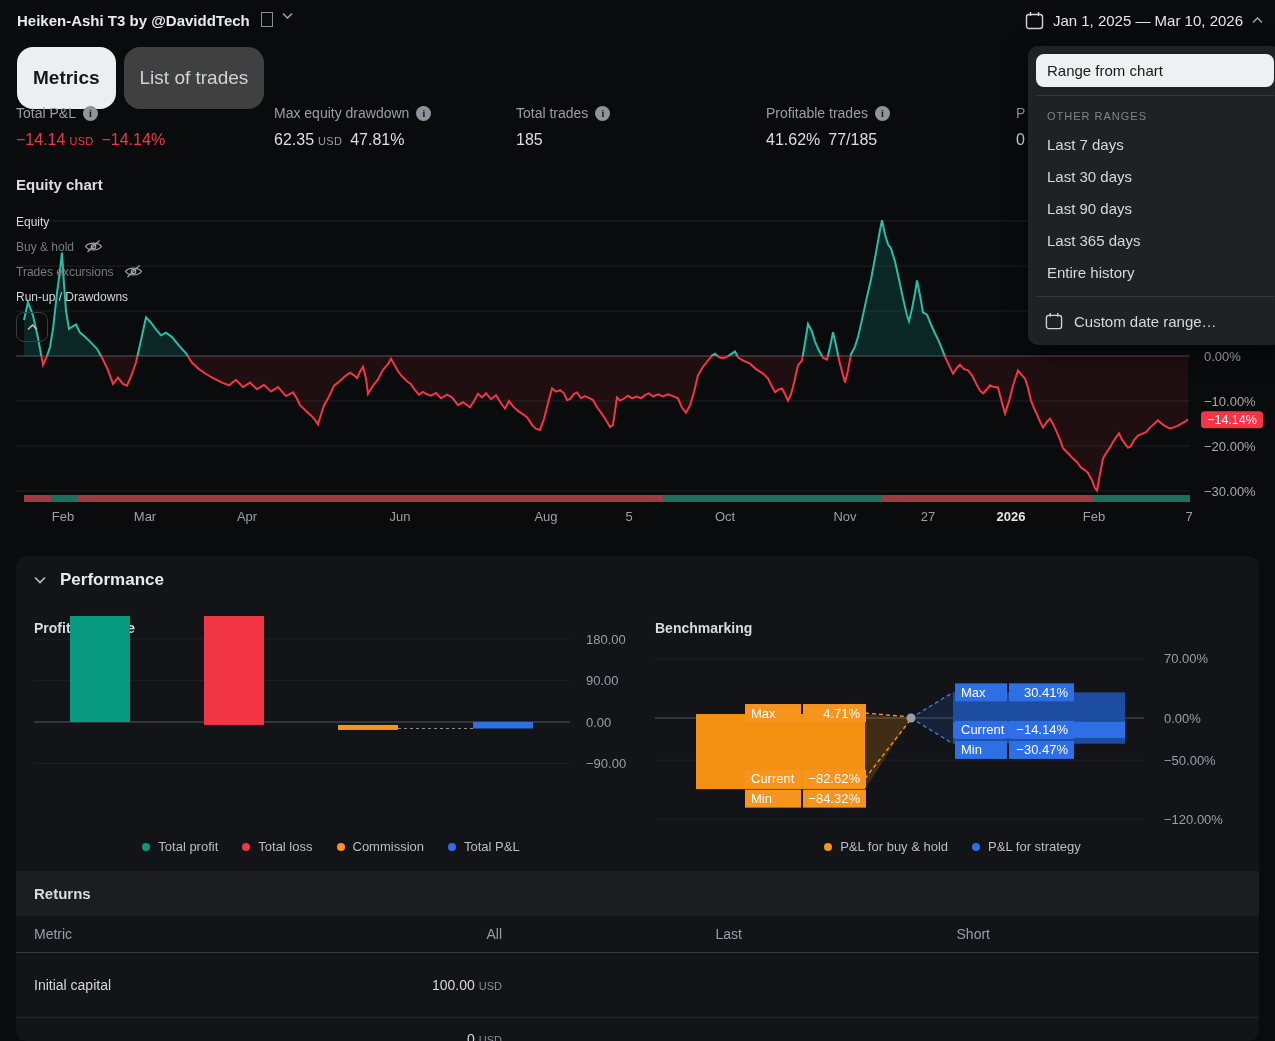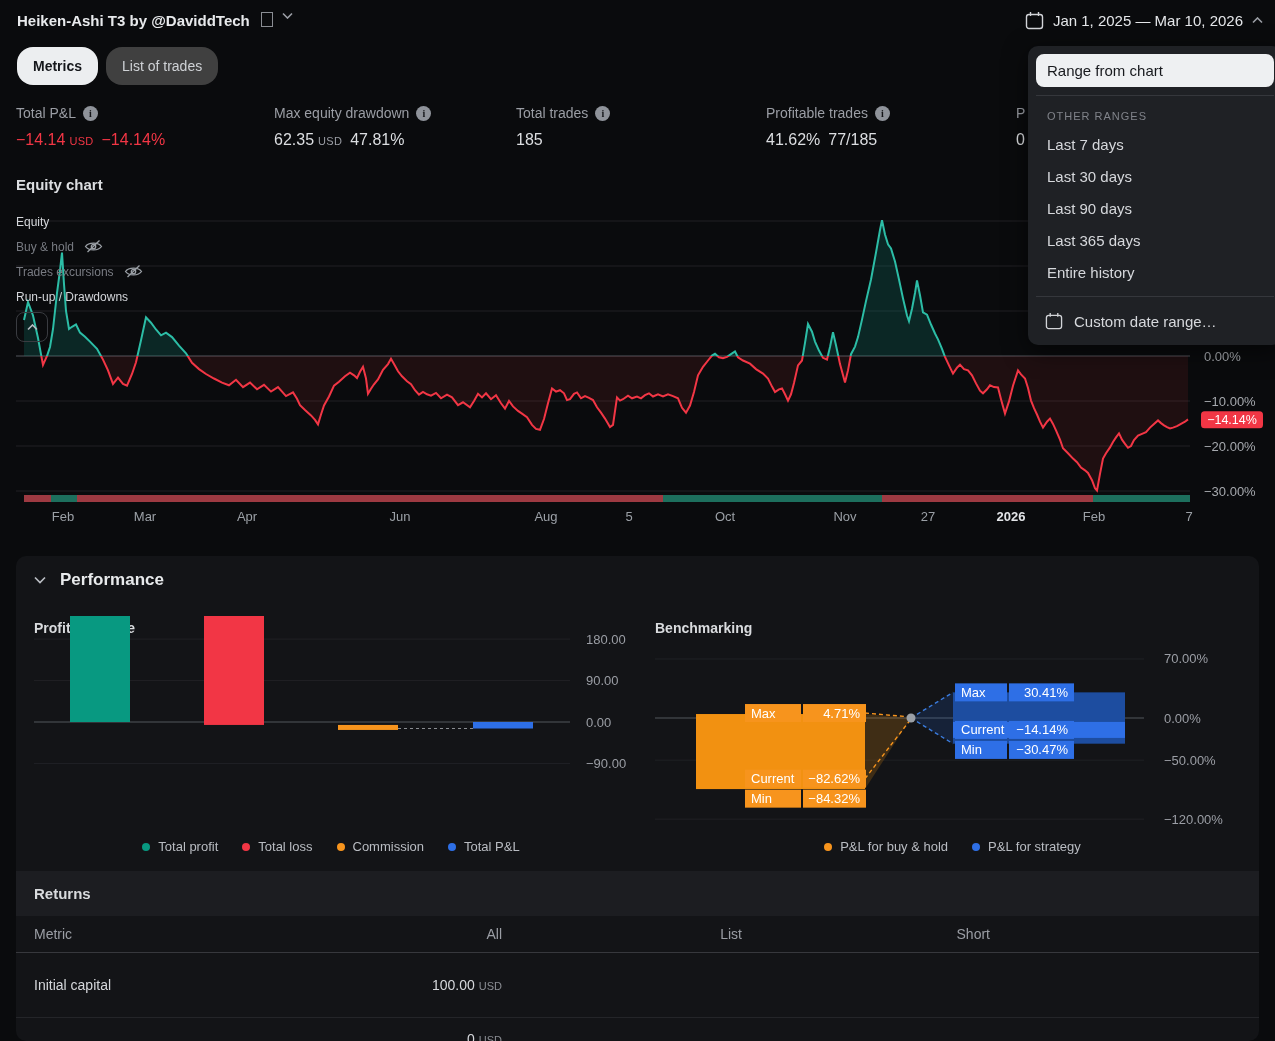--- a/index.html
+++ b/index.html
@@ -6,21 +6,21 @@
   body{width:1275px;height:1041px;overflow:hidden;background:#0a0b0d;color:#d6d8dc;
        font-family:"Liberation Sans",sans-serif;position:relative;font-size:14px;}
   .abs{position:absolute}
   
   .title-row{position:absolute;left:17px;top:12px;display:flex;align-items:flex-start;gap:9px;cursor:pointer}
   .title{font-size:15px;font-weight:bold;color:#e8eaec}
   .tofu{display:inline-block;width:10px;height:13px;border:1px solid #8a8d93;margin-left:2px}
   .range-btn{position:absolute;right:12px;top:11px;display:flex;align-items:center;gap:9px;color:#e4e6e9;font-size:15px;cursor:pointer}
   
   .tabs{position:absolute;left:17px;top:47px;display:flex;gap:8px}
-  .tab{height:30px;border-radius:16px;display:flex;align-items:center;padding:4px 16px;font-size:14px;cursor:pointer}
+  .tab{height:30px;border-radius:16px;display:flex;align-items:center;padding:16px 16px;font-size:19px;cursor:pointer}
   .tab.active{background:#eceef0;color:#15171b;font-weight:bold}
   .tab.inactive{background:#404040;color:#cfd2d6}
   
   .metric{position:absolute;top:104px;width:244px}
   .m-label{display:flex;align-items:center;gap:7px;color:#9b9ea5;font-size:14px;height:18px}
   .info{width:15px;height:15px;border-radius:50%;background:#8f939a;color:#131417;font-size:10px;font-weight:bold;
         display:inline-flex;align-items:center;justify-content:center;font-family:"Liberation Serif",serif}
   .m-value{margin-top:9px;font-size:16px;color:#dcdee1;display:flex;align-items:baseline;gap:8px}
   .m-value .usd{font-size:11px;letter-spacing:.3px;color:#9b9ea5;margin-left:-4px}
   .m-value.neg, .m-value.neg .usd{color:#f23645}
@@ -322,21 +322,21 @@
         <span>P&amp;L for strategy</span>
       </div>
     </div>
 
   <div class="returns-band">
     <span>Returns</span>
   </div>
   <div class="t-head">
     <span class="cell c-metric">Metric</span>
     <span class="cell c-all">All</span>
-    <span class="cell c-long">List</span>
+    <span class="cell c-long">Last</span>
     <span class="cell c-short">Short</span>
   </div>
   <div id="t-rows">
       <div class="t-row" style="top: 396px;">
         <span class="cell c-metric">Initial capital</span>
         <span class="cell c-all"><span>100.00</span><span class="usd-sm">USD</span></span>
       </div>
       <div class="t-row" style="top: 461px;">
         <span class="cell c-metric" style="top: 22px; transform: none;">Open P&amp;L</span>
         <span class="cell c-all" style="top: 14px; transform: none;"><span>0</span><span class="usd-sm">USD</span></span>

